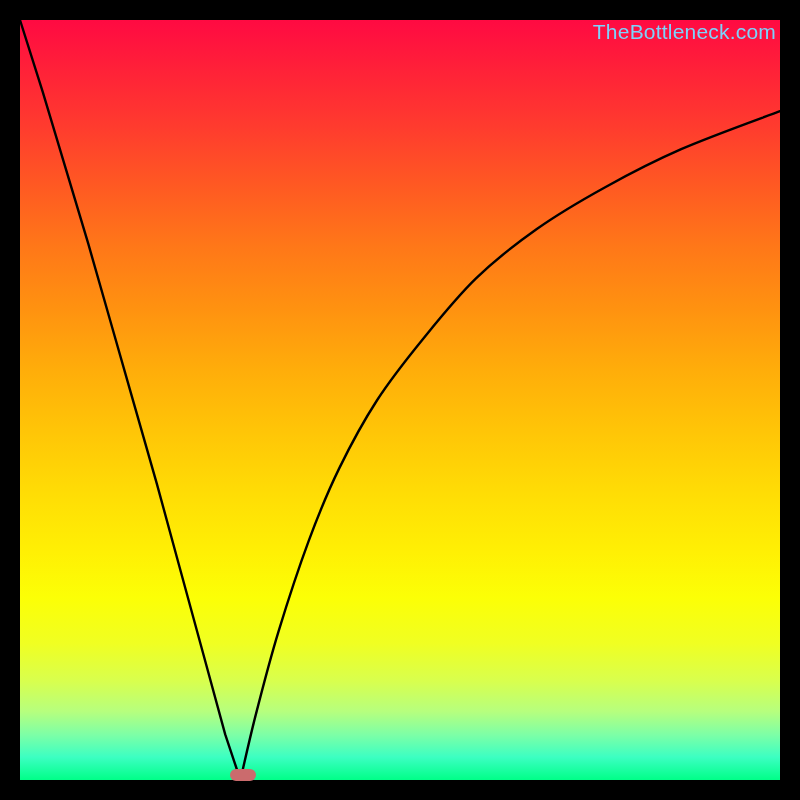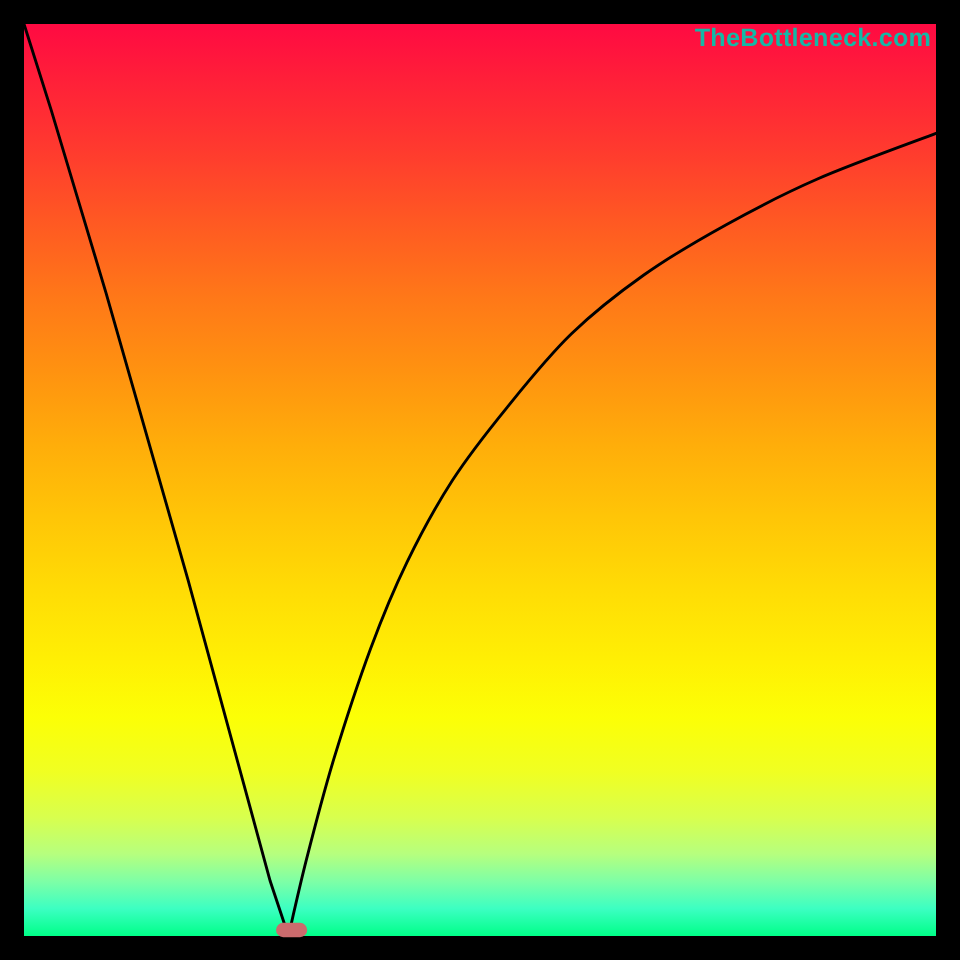--- a/index.html
+++ b/index.html
@@ -42,24 +42,24 @@
       #b6ff7e 91%,
       #7effa6 94%,
       #3cffc2 97%,
       #00ff88 100%
     );
   }
   .watermark {
     position: absolute;
     top: 0px;
     right: 4px;
-    color: #14b8a6;
+    color: #7dd3fc;
     font-size: 21px;
     letter-spacing: 0.2px;
-    font-weight: 700;
+    font-weight: 400;
     user-select: none;
   }
   svg.curve {
     position: absolute;
     left: 0;
     top: 0;
     width: 760px;
     height: 760px;
     overflow: visible;
   }

